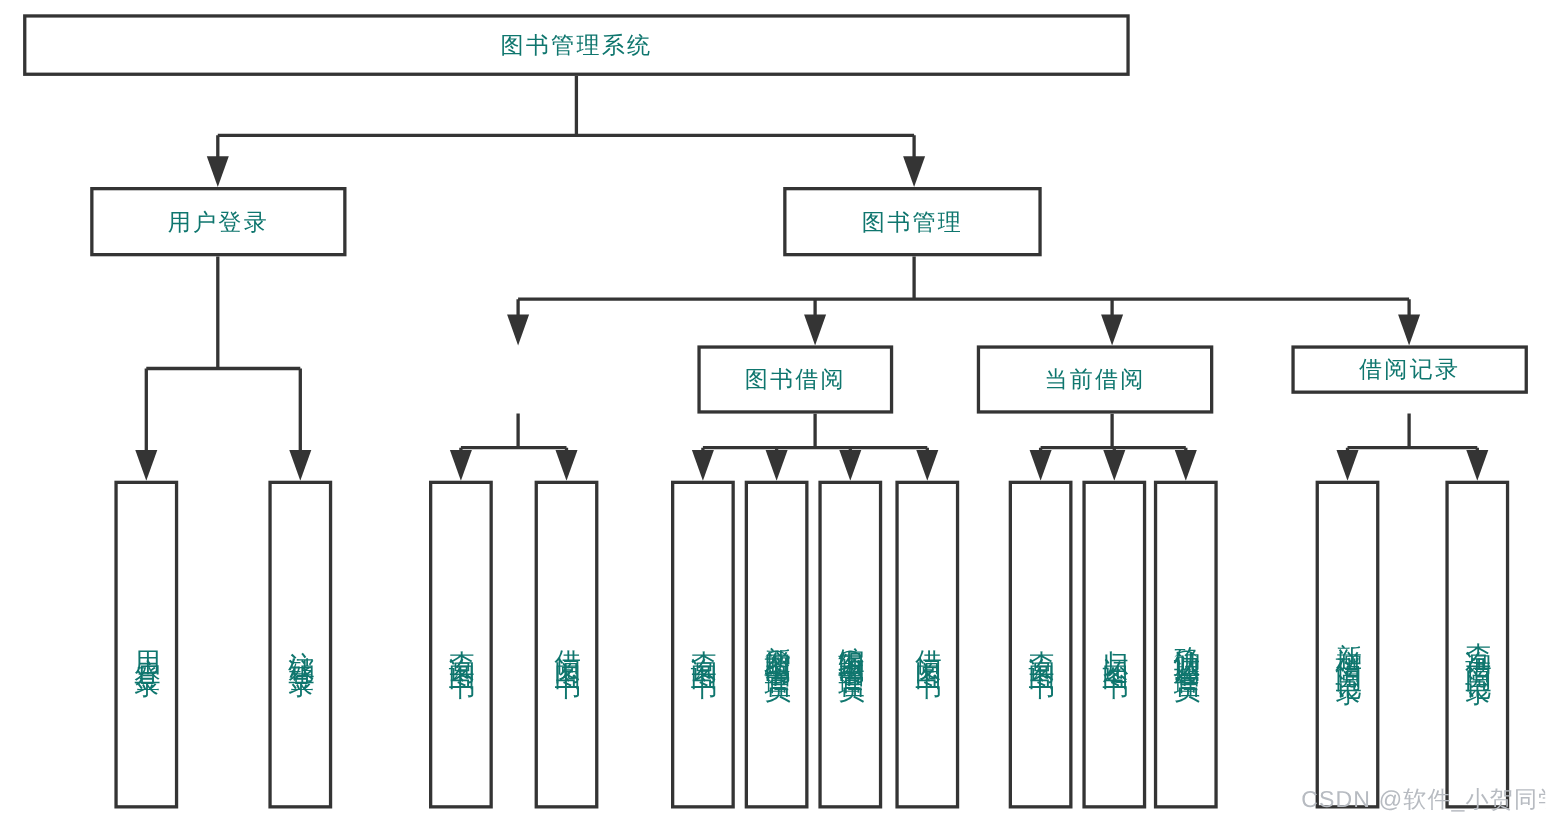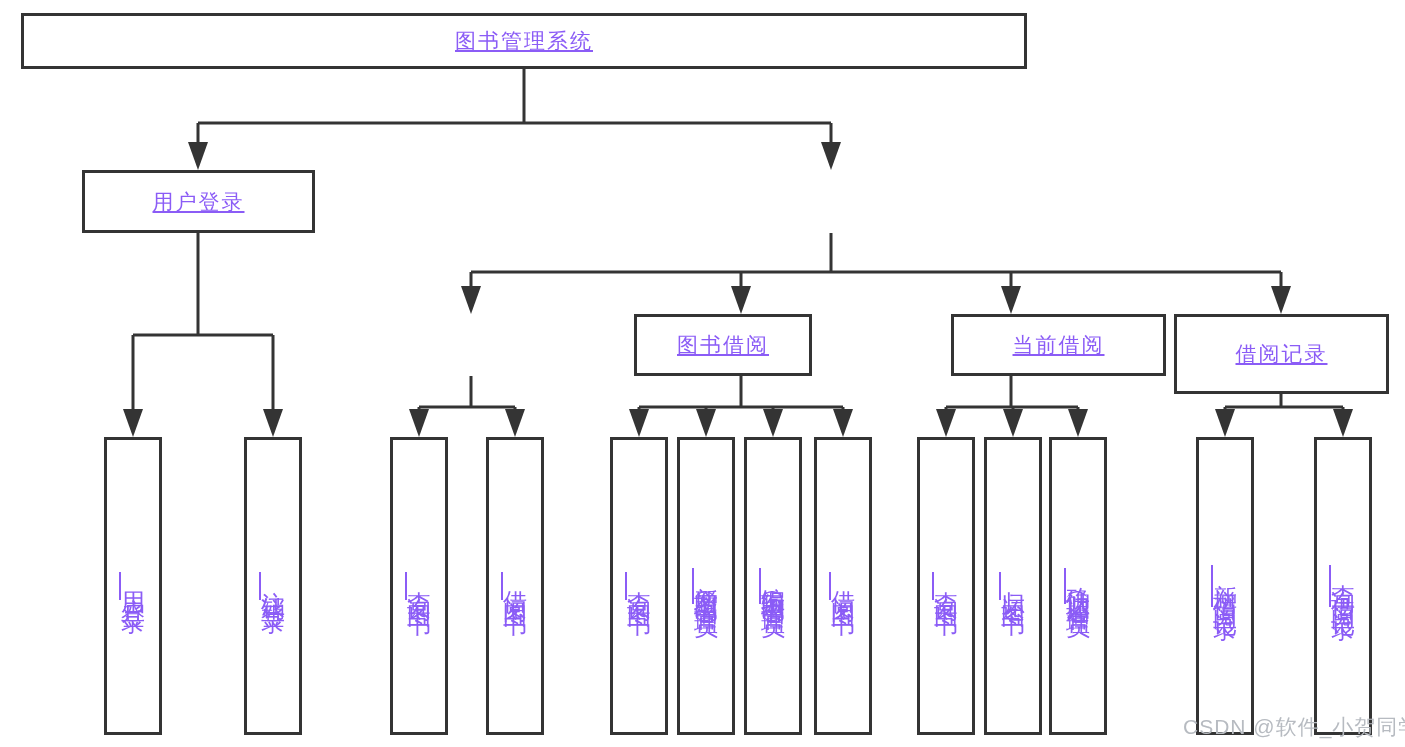--- a/index.html
+++ b/index.html
@@ -23,23 +23,22 @@
     border: 3px solid #343434;
     background: #ffffff;
     display: flex;
     align-items: center;
     justify-content: center;
     text-align: center;
   }
   .node .lbl {
     font-size: 21px;
     letter-spacing: 2px;
-    color: #8b5cf6;
+    color: #0f766e;
     white-space: nowrap;
-    text-decoration: underline;
   }
   .node.leaf { width: 58px; height: 298px; top: 437px; }
   .node.leaf .lbl {
     writing-mode: vertical-rl;
     text-orientation: mixed;
     white-space: normal;
     font-size: 24px;
     line-height: 1;
     letter-spacing: 7px;
   }
@@ -101,28 +100,31 @@
     </g>
   </svg>
 
   <div class="node" style="left:21px; top:13px; width:1006px; height:56px;">
     <span class="lbl">图书管理系统</span>
   </div>
 
   <div class="node" style="left:82px; top:170px; width:233px; height:63px;">
     <span class="lbl">用户登录</span>
   </div>
+  <div class="node" style="left:712px; top:170px; width:235px; height:63px;">
+    <span class="lbl">图书管理</span>
+  </div>
 
   <div class="node" style="left:634px; top:314px; width:178px; height:62px;">
     <span class="lbl">图书借阅</span>
   </div>
-  <div class="node" style="left:951px; top:314px; width:215px; height:62px;">
+  <div class="node" style="left:888px; top:314px; width:215px; height:62px;">
     <span class="lbl">当前借阅</span>
   </div>
-  <div class="node" style="left:1174px; top:314px; width:215px; height:80px;">
+  <div class="node" style="left:1174px; top:314px; width:215px; height:44px;">
     <span class="lbl">借阅记录</span>
   </div>
 
   <div class="node leaf" style="left:104px;">
     <span class="lbl">用户登录</span>
   </div>
   <div class="node leaf" style="left:244px;">
     <span class="lbl">注销登录</span>
   </div>
 

